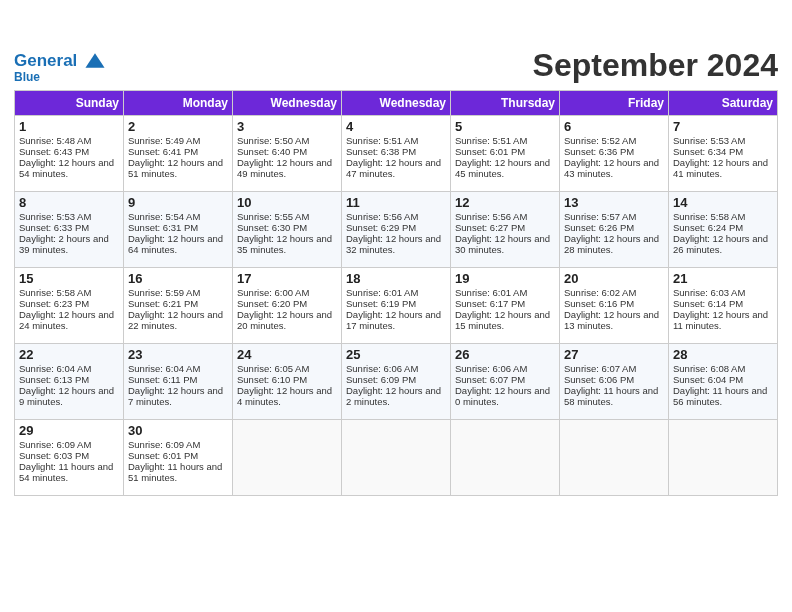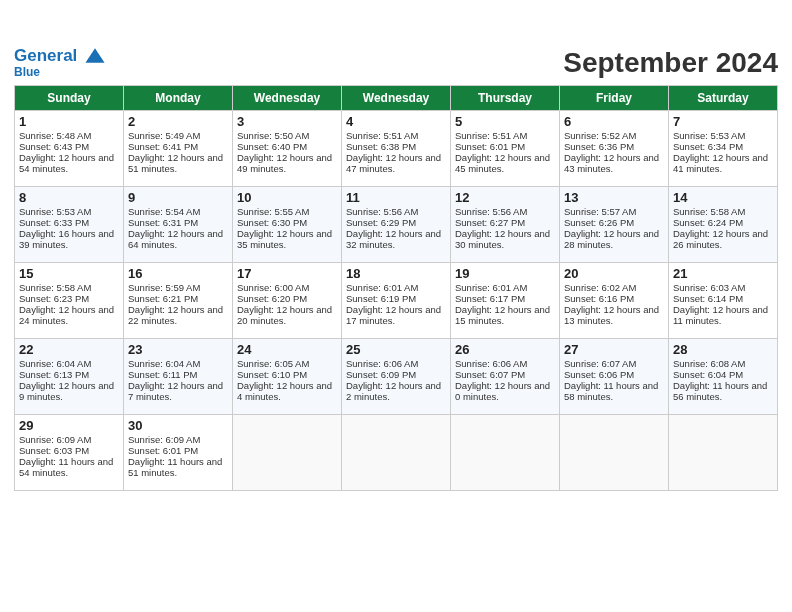--- a/index.html
+++ b/index.html
@@ -27,41 +27,41 @@
     }
     .logo-icon {
       width: 28px;
       height: 28px;
       margin-left: 2px;
     }
     .title-block {
       text-align: right;
     }
     .month-title {
-      font-size: 28px;
+      font-size: 32px;
       font-weight: bold;
       color: #333;
       margin-top: 37px;
     }
     .subtitle {
       font-size: 14px;
       color: #555;
     }
     table {
       width: 100%;
       border-collapse: collapse;
       table-layout: fixed;
     }
     thead tr th {
-      background-color: #15803d;
+      background-color: #6d28d9;
       color: #fff;
       font-size: 12px;
       font-weight: bold;
       padding: 5px 4px;
-      text-align: center;
+      text-align: right;
       border: 1px solid #ccc;
     }
     tbody tr td {
       border: 1px solid #ccc;
       vertical-align: top;
       padding: 3px 4px;
       font-size: 9.5px;
       color: #333;
       background: #fff;
       height: 76px;
@@ -156,21 +156,21 @@
         <span>Sunrise: 5:53 AM</span><br>
         <span>Sunset: 6:34 PM</span><br>
         <span>Daylight: 12 hours and 41 minutes.</span>
       </td>
         </tr>
         <tr>
           <td>
         <span class="day-num">8</span>
         <span>Sunrise: 5:53 AM</span><br>
         <span>Sunset: 6:33 PM</span><br>
-        <span>Daylight: 16 hours and 39 minutes.</span>
+        <span>Daylight: 2 hours and 39 minutes.</span>
       </td>
           <td>
         <span class="day-num">9</span>
         <span>Sunrise: 5:54 AM</span><br>
         <span>Sunset: 6:31 PM</span><br>
         <span>Daylight: 12 hours and 64 minutes.</span>
       </td>
           <td>
         <span class="day-num">10</span>
         <span>Sunrise: 5:55 AM</span><br>

